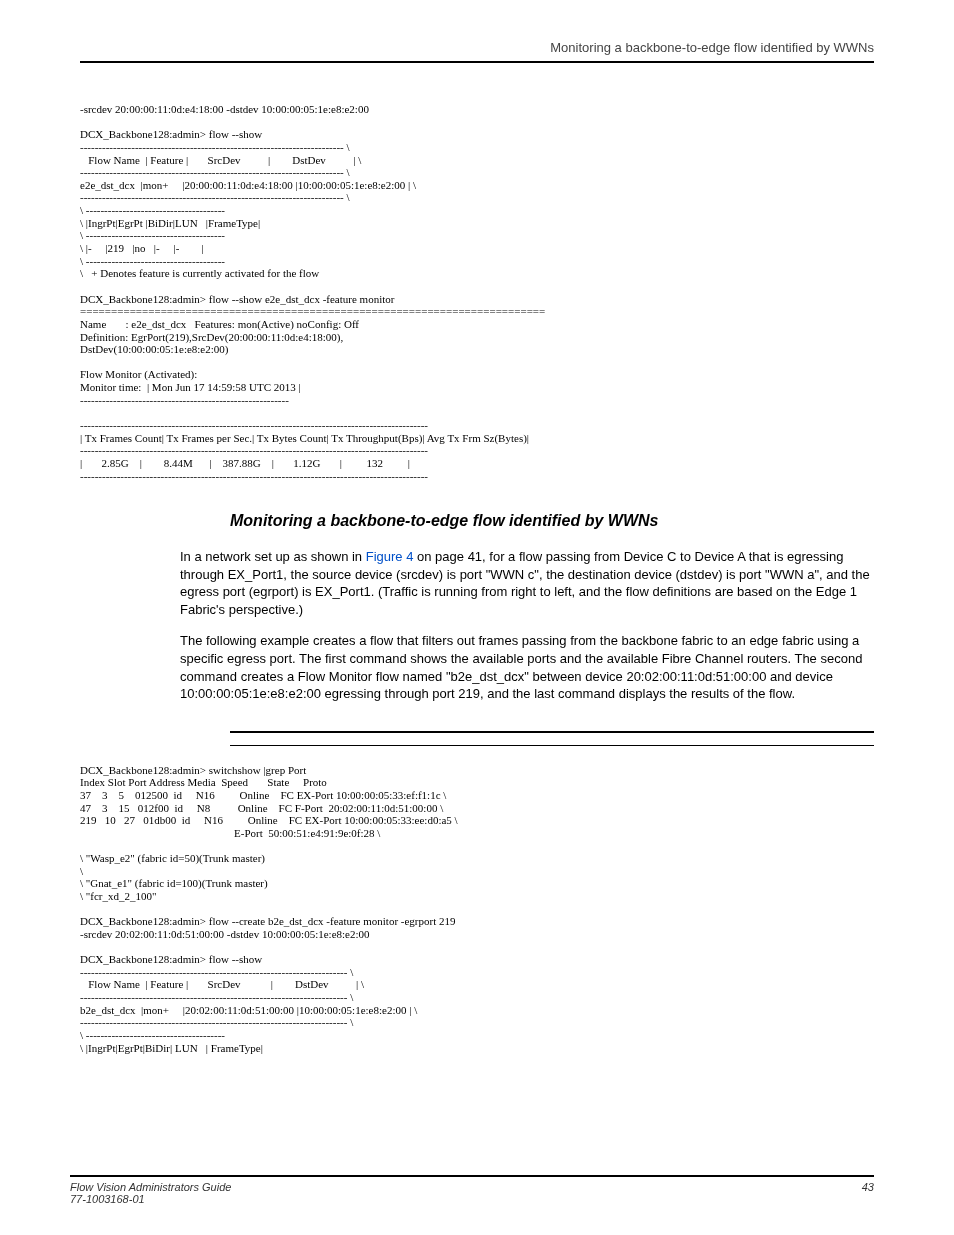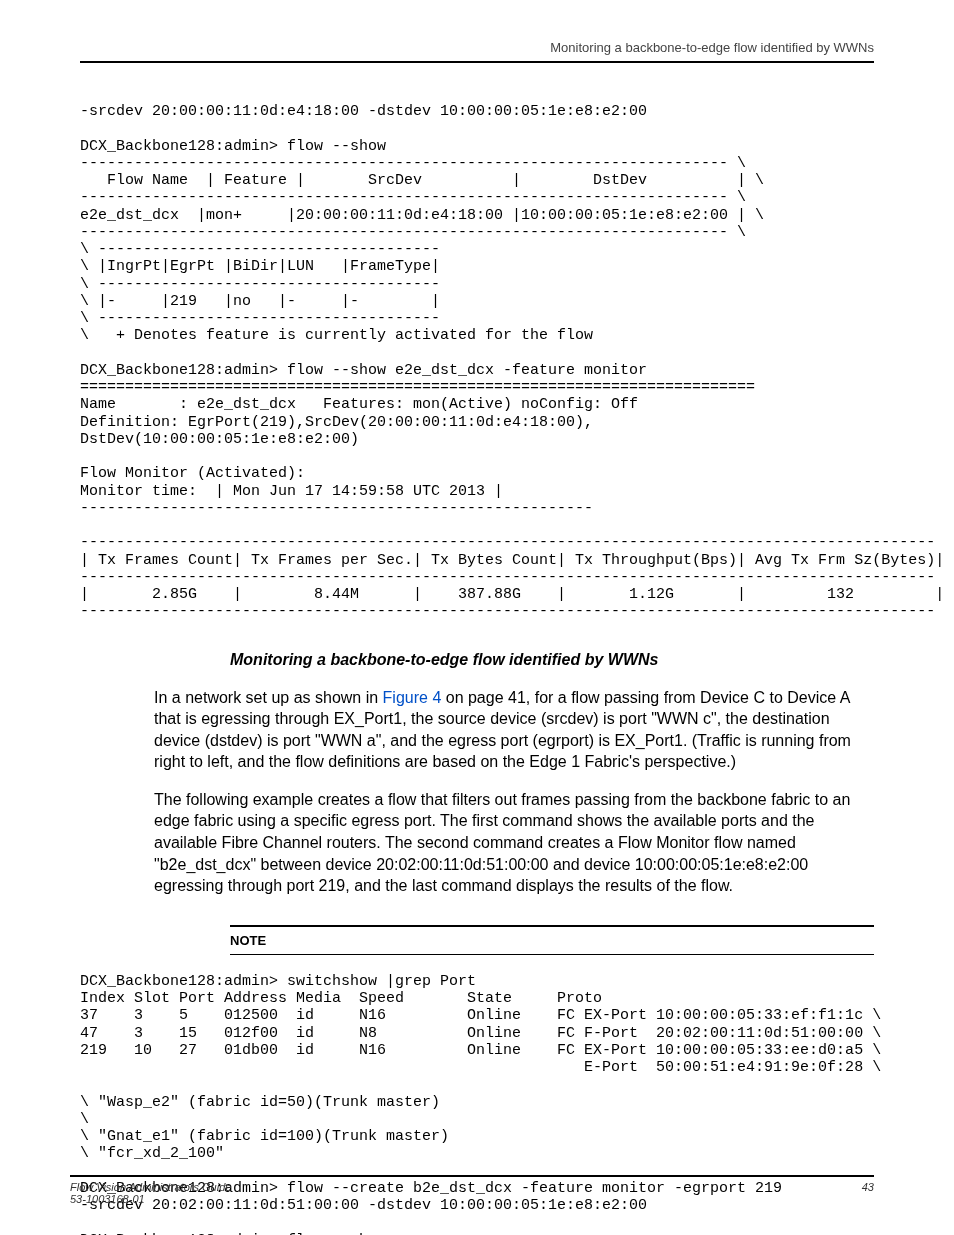--- a/index.html
+++ b/index.html
@@ -19,37 +19,37 @@
     font-size: 13px;
     color: #444;
     margin-bottom: 6px;
   }
   .hr-top {
     border: none;
     border-top: 2px solid #000;
     margin: 0 0 40px 0;
   }
   pre.code {
-    font-family: Liberation Mono, monospace;
-    font-size: 15px;
+    font-family: Liberation Serif, serif;
+    font-size: 11px;
     line-height: 1.15;
     white-space: pre;
     margin: 0 0 20px 0;
     color: #000;
   }
   h2.section {
     font-family: Arial, Helvetica, sans-serif;
     font-weight: bold;
     font-style: italic;
     font-size: 16px;
     margin: 30px 0 18px 150px;
   }
   .body-text {
-    margin-left: 74px;
-    font-size: 16px;
+    margin-left: 100px;
+    font-size: 13px;
     line-height: 1.35;
     margin-bottom: 14px;
   }
   .body-text a { color: #0050c8; text-decoration: none; }
   .note-block {
     margin-left: 150px;
     border-top: 2px solid #000;
     border-bottom: 1px solid #000;
     padding: 6px 0 6px 0;
     margin-top: 28px;
@@ -117,21 +117,20 @@
 
 <h2 class="section">Monitoring a backbone-to-edge flow identified by WWNs</h2>
 
 <p class="body-text">
   <span>In a network set up as shown in </span><a href="#">Figure 4</a><span> on page 41, for a flow passing from Device C to Device A that is egressing through EX_Port1, the source device (srcdev) is port "WWN c", the destination device (dstdev) is port "WWN a", and the egress port (egrport) is EX_Port1. (Traffic is running from right to left, and the flow definitions are based on the Edge 1 Fabric's perspective.)</span>
 </p>
 
 <p class="body-text">The following example creates a flow that filters out frames passing from the backbone fabric to an edge fabric using a specific egress port. The first command shows the available ports and the available Fibre Channel routers. The second command creates a Flow Monitor flow named "b2e_dst_dcx" between device 20:02:00:11:0d:51:00:00 and device 10:00:00:05:1e:e8:e2:00 egressing through port 219, and the last command displays the results of the flow.</p>
 
 <div class="note-block">
-  <div class="note-label">NOTE</div>
 </div>
 
 <pre class="code">DCX_Backbone128:admin&gt; switchshow |grep Port
 Index Slot Port Address Media  Speed       State     Proto
 37    3    5    012500  id     N16         Online    FC EX-Port 10:00:00:05:33:ef:f1:1c \
 47    3    15   012f00  id     N8          Online    FC F-Port  20:02:00:11:0d:51:00:00 \
 219   10   27   01db00  id     N16         Online    FC EX-Port 10:00:00:05:33:ee:d0:a5 \
                                                         E-Port  50:00:51:e4:91:9e:0f:28 \
 
 \ "Wasp_e2" (fabric id=50)(Trunk master)
@@ -147,16 +146,16 @@
    Flow Name  | Feature |       SrcDev           |        DstDev          | \
 ------------------------------------------------------------------------- \
 b2e_dst_dcx  |mon+     |20:02:00:11:0d:51:00:00 |10:00:00:05:1e:e8:e2:00 | \
 ------------------------------------------------------------------------- \
 \ --------------------------------------
 \ |IngrPt|EgrPt|BiDir| LUN   | FrameType|</pre>
 
 <div class="footer">
   <div>
     <div>Flow Vision Administrators Guide</div>
-    <div>53-1003168-01</div>
+    <div>77-1003168-01</div>
   </div>
   <div class="pageno">43</div>
 </div>
 
 </body></html>

